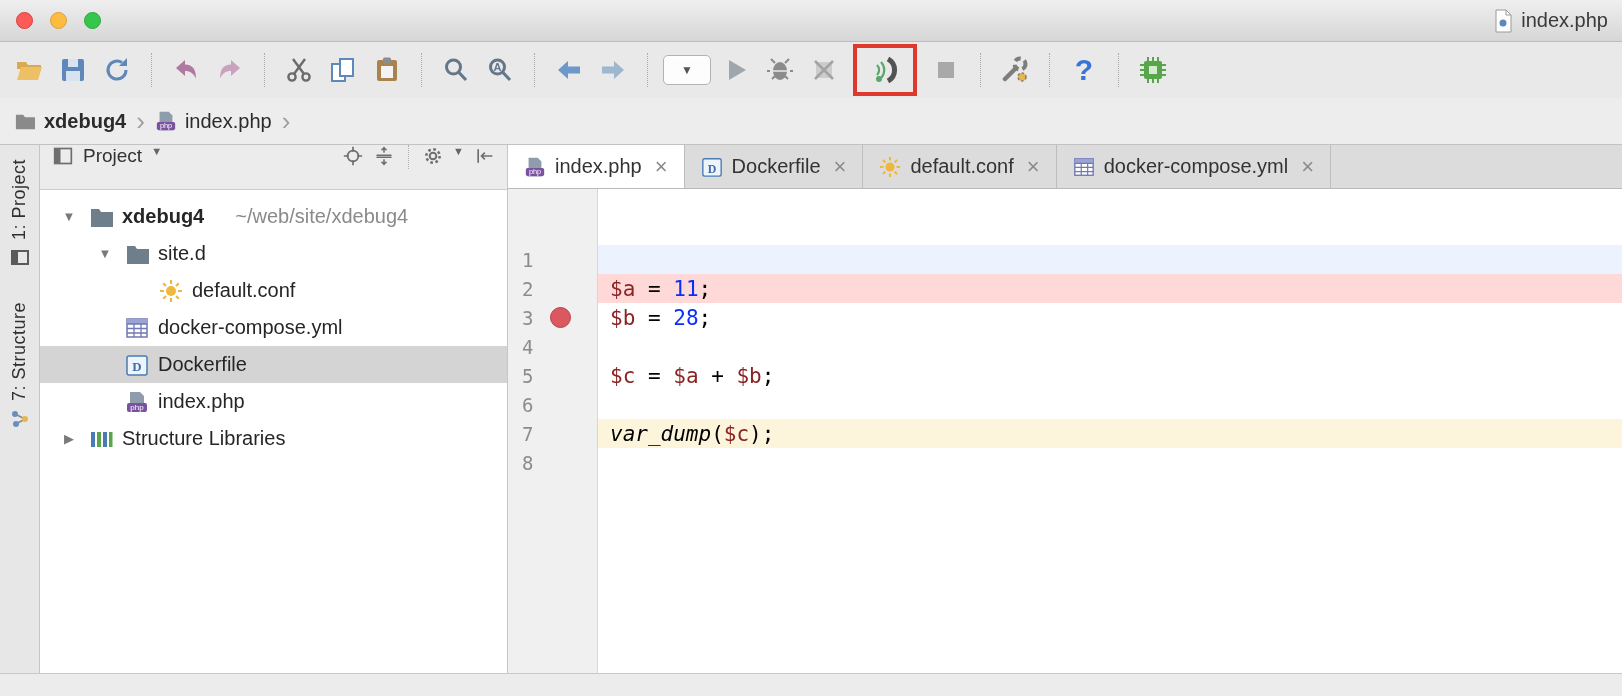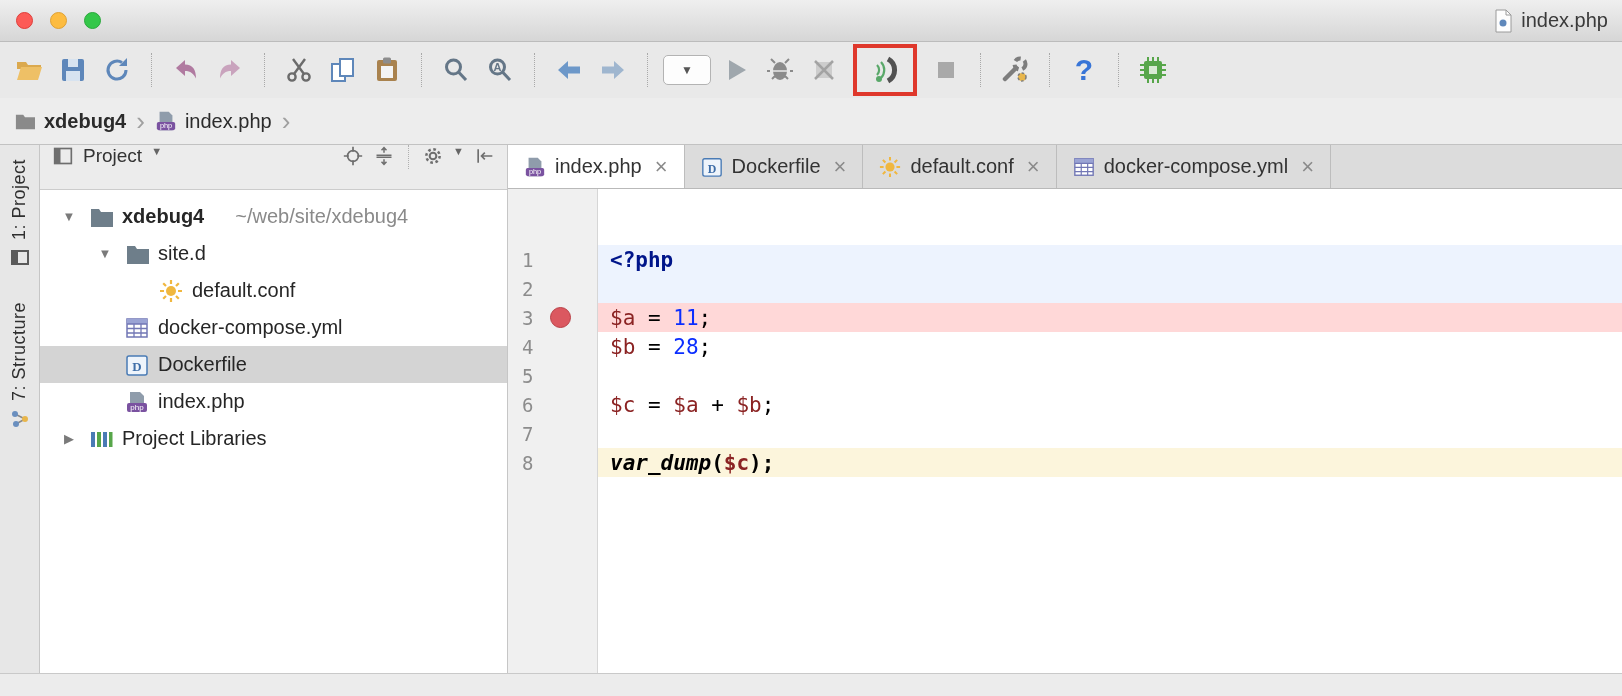--- a/index.html
+++ b/index.html
@@ -94,21 +94,21 @@
            font-size:19px; color:#8c8c8c; }
   .bp { position:absolute; left:42px; top:4px; width:21px; height:21px;
         border-radius:50%; background:#db5860; border:1px solid #b94046; }
 
   .code { flex:1; padding-top:56px; font-family:"DejaVu Sans Mono", monospace;
           font-size:21px; color:#000; min-width:0; }
   .cline { height:29px; display:flex; align-items:center; padding-left:12px;
            white-space:pre; }
   .hl-blue   { background:#edf3fe; }
   .hl-pink   { background:#ffd8d8; }
-  .hl-yellow { background:#fcf5dc;font-weight:bold; }
+  .hl-yellow { background:#fcf5dc; }
   .t-tag { color:#00158a; font-weight:bold; }
   .t-var { color:#8b2323; }
   .t-num { color:#0b2eff; }
   .t-fn  { font-style:italic; color:#000; }
   .t-pl  { color:#000; }
 
   .statusbar { height:23px; background:#ececec; border-top:1px solid #c9c9c9; }
 </style>
 </head>
 <body>
@@ -407,21 +407,21 @@
         <span>index.php</span>
       </div>
       <div class="trow pad-root">
         <span class="tw">▶</span>
         <span class="ticon"><svg viewBox="0 0 24 24">
               <rect x="2" y="5" width="4" height="15" fill="#4a7bb5"></rect>
               <rect x="8" y="5" width="4" height="15" fill="#57a64a"></rect>
               <rect x="14" y="5" width="4" height="15" fill="#4a7bb5"></rect>
               <rect x="20" y="5" width="3.5" height="15" fill="#57a64a"></rect>
             </svg></span>
-        <span>Project Libraries</span>
+        <span>Structure Libraries</span>
       </div>
     </div>
   </div>
 
   <div class="editor">
     <div class="tabbar">
       <div class="tab active">
         <span class="fi"><svg viewBox="0 0 24 24">
               <path d="M5 2h10l4 4v16H5z" fill="#8f9cab"></path>
               <rect x="2" y="13" width="20" height="9" rx="2" fill="#7a52a0"></rect>
@@ -482,23 +482,20 @@
           </div>
         <div class="gline">
             <span>7</span>
           </div>
         <div class="gline">
             <span>8</span>
           </div>
       </div>
 
       <div class="code">
-        <div class="cline hl-blue">
-          <span class="t-tag">&lt;?php</span>
-        </div>
         <div class="cline hl-blue"></div>
         <div class="cline hl-pink">
           <span class="t-var">$a</span><span class="t-pl"> = </span><span class="t-num">11</span><span class="t-pl">;</span>
         </div>
         <div class="cline">
           <span class="t-var">$b</span><span class="t-pl"> = </span><span class="t-num">28</span><span class="t-pl">;</span>
         </div>
         <div class="cline"></div>
         <div class="cline">
           <span class="t-var">$c</span><span class="t-pl"> = </span><span class="t-var">$a</span><span class="t-pl"> + </span><span class="t-var">$b</span><span class="t-pl">;</span>

